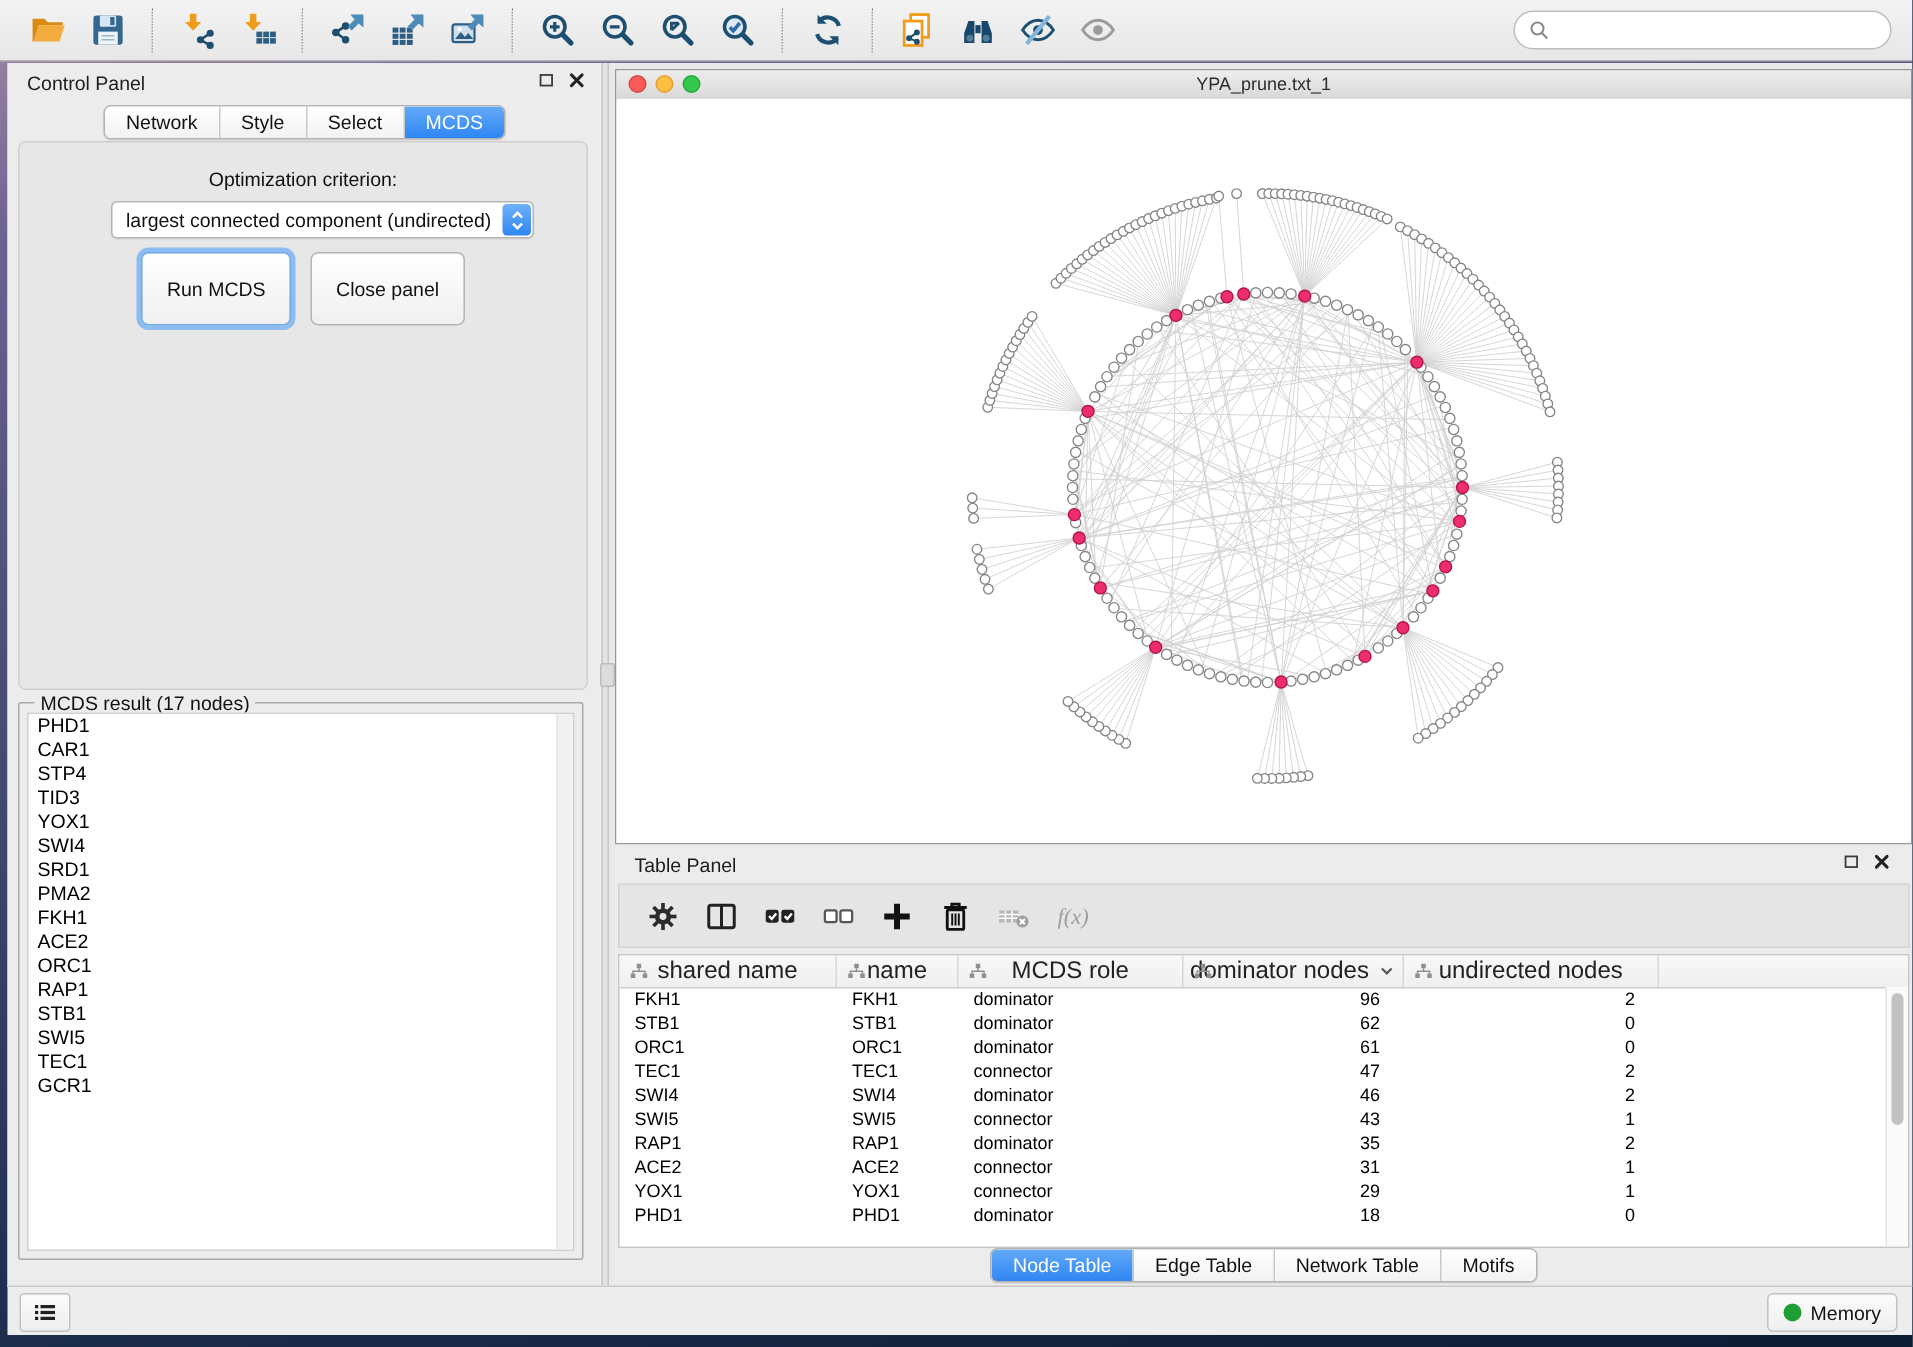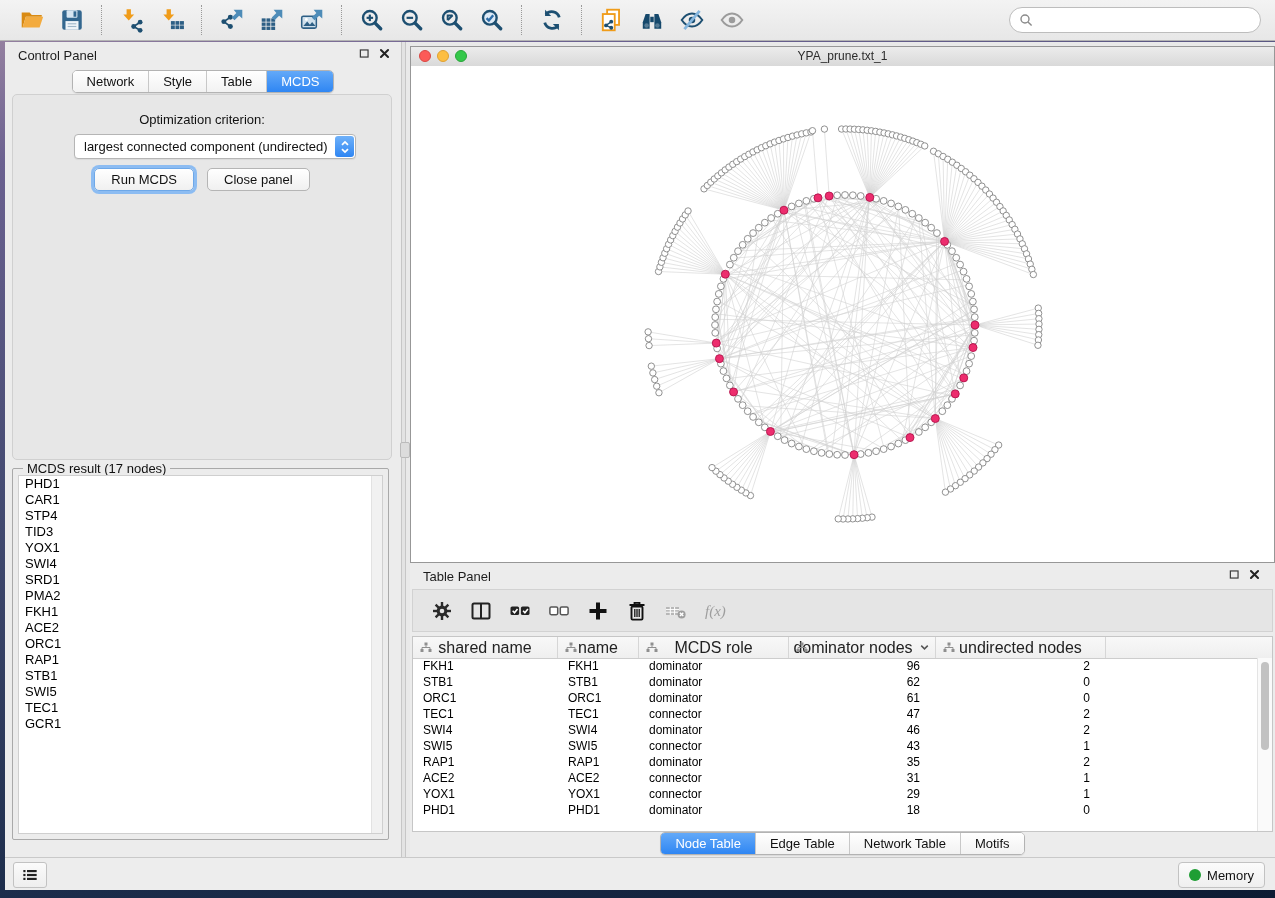--- a/index.html
+++ b/index.html
@@ -32,21 +32,21 @@
   .cp-inner{position:absolute;top:52px;left:7px;right:9px;height:364px;background:#e7e7e7;
     border:1px solid #d0d0d0;border-radius:5px;}
   .crit-label{margin-top:17px;text-align:center;font-size:13px;color:#111;}
   .select{position:absolute;left:33px;right:35px;top:39px;height:23px;background:#fff;border:1px solid #b5b5b5;
     border-radius:4px;display:flex;align-items:center;cursor:pointer;box-shadow:0 1px 1px rgba(0,0,0,.06);margin-left:28px;}
   .select .sel-text{flex:1;font-size:13px;padding-left:9px;color:#111;white-space:nowrap;overflow:hidden;}
   .select .spinner{width:19px;height:21px;margin:0 1px;border-radius:3px;background:linear-gradient(#6fb1f9,#2f86f3);
     display:flex;align-items:center;justify-content:center;}
   .btnrow{position:absolute;top:73px;left:0;width:100%;display:flex;justify-content:center;gap:13px;}
   .pushbtn{background:linear-gradient(#ffffff,#f0f0f0);border:1px solid #b5b5b5;border-radius:5px;
-    font-size:13px;padding:3px 16px;color:#111;cursor:pointer;font-family:"Liberation Sans",sans-serif;}
+    font-size:13px;padding:16px 16px;color:#111;cursor:pointer;font-family:"Liberation Sans",sans-serif;}
   .pushbtn.focused{box-shadow:0 0 0 3px rgba(110,174,246,.75);border-color:#6ea8e8;}
   .cp-group{position:absolute;top:426px;left:7px;right:12px;bottom:18px;border:1px solid #a9a9a9;border-radius:2px;}
   .cp-group-label{position:absolute;top:-8px;left:10px;background:#ececec;padding:0 4px;font-size:13px;color:#111;}
   .mcds-list{position:absolute;top:6px;left:5px;right:5px;bottom:5px;background:#fff;border:1px solid #cfcfcf;overflow:hidden;}
   .mcds-list .scrolltrack{position:absolute;top:0;right:0;width:10px;height:100%;background:#f1f1f1;border-left:1px solid #e2e2e2;}
   .mcds-item{font-size:13px;line-height:16px;padding-left:6px;color:#000;}
   
   .vsplit{position:absolute;top:0;left:396px;width:5px;height:100%;background:#e3e3e3;border-left:1px solid #c6c6c6;border-right:1px solid #c6c6c6;box-sizing:border-box;}
   .vsplit .grip{position:absolute;top:400px;left:-2px;width:8px;height:14px;background:#dcdcdc;border:1px solid #bbb;border-radius:2px;}
   
@@ -275,21 +275,21 @@
             </svg>
           <svg viewBox="0 0 22 22">
               <path d="M5 5l12 12M17 5L5 17" stroke="#222" stroke-width="3.4" stroke-linecap="round"></path>
             </svg>
         </div>
       </div>
       <div class="cp-tabs">
           <div class="seg" id="cp-tabs">
             <div class="segtab">Network</div>
             <div class="segtab">Style</div>
-            <div class="segtab">Table</div>
+            <div class="segtab">Select</div>
             <div class="segtab active">MCDS</div>
           </div>
         </div>
 
       <div class="cp-inner">
         <div class="crit-label">Optimization criterion:</div>
         <div class="select">
           <div class="sel-text">largest connected component (undirected)</div>
           <div class="spinner">
             <svg viewBox="0 0 14 20" width="12" height="18">

